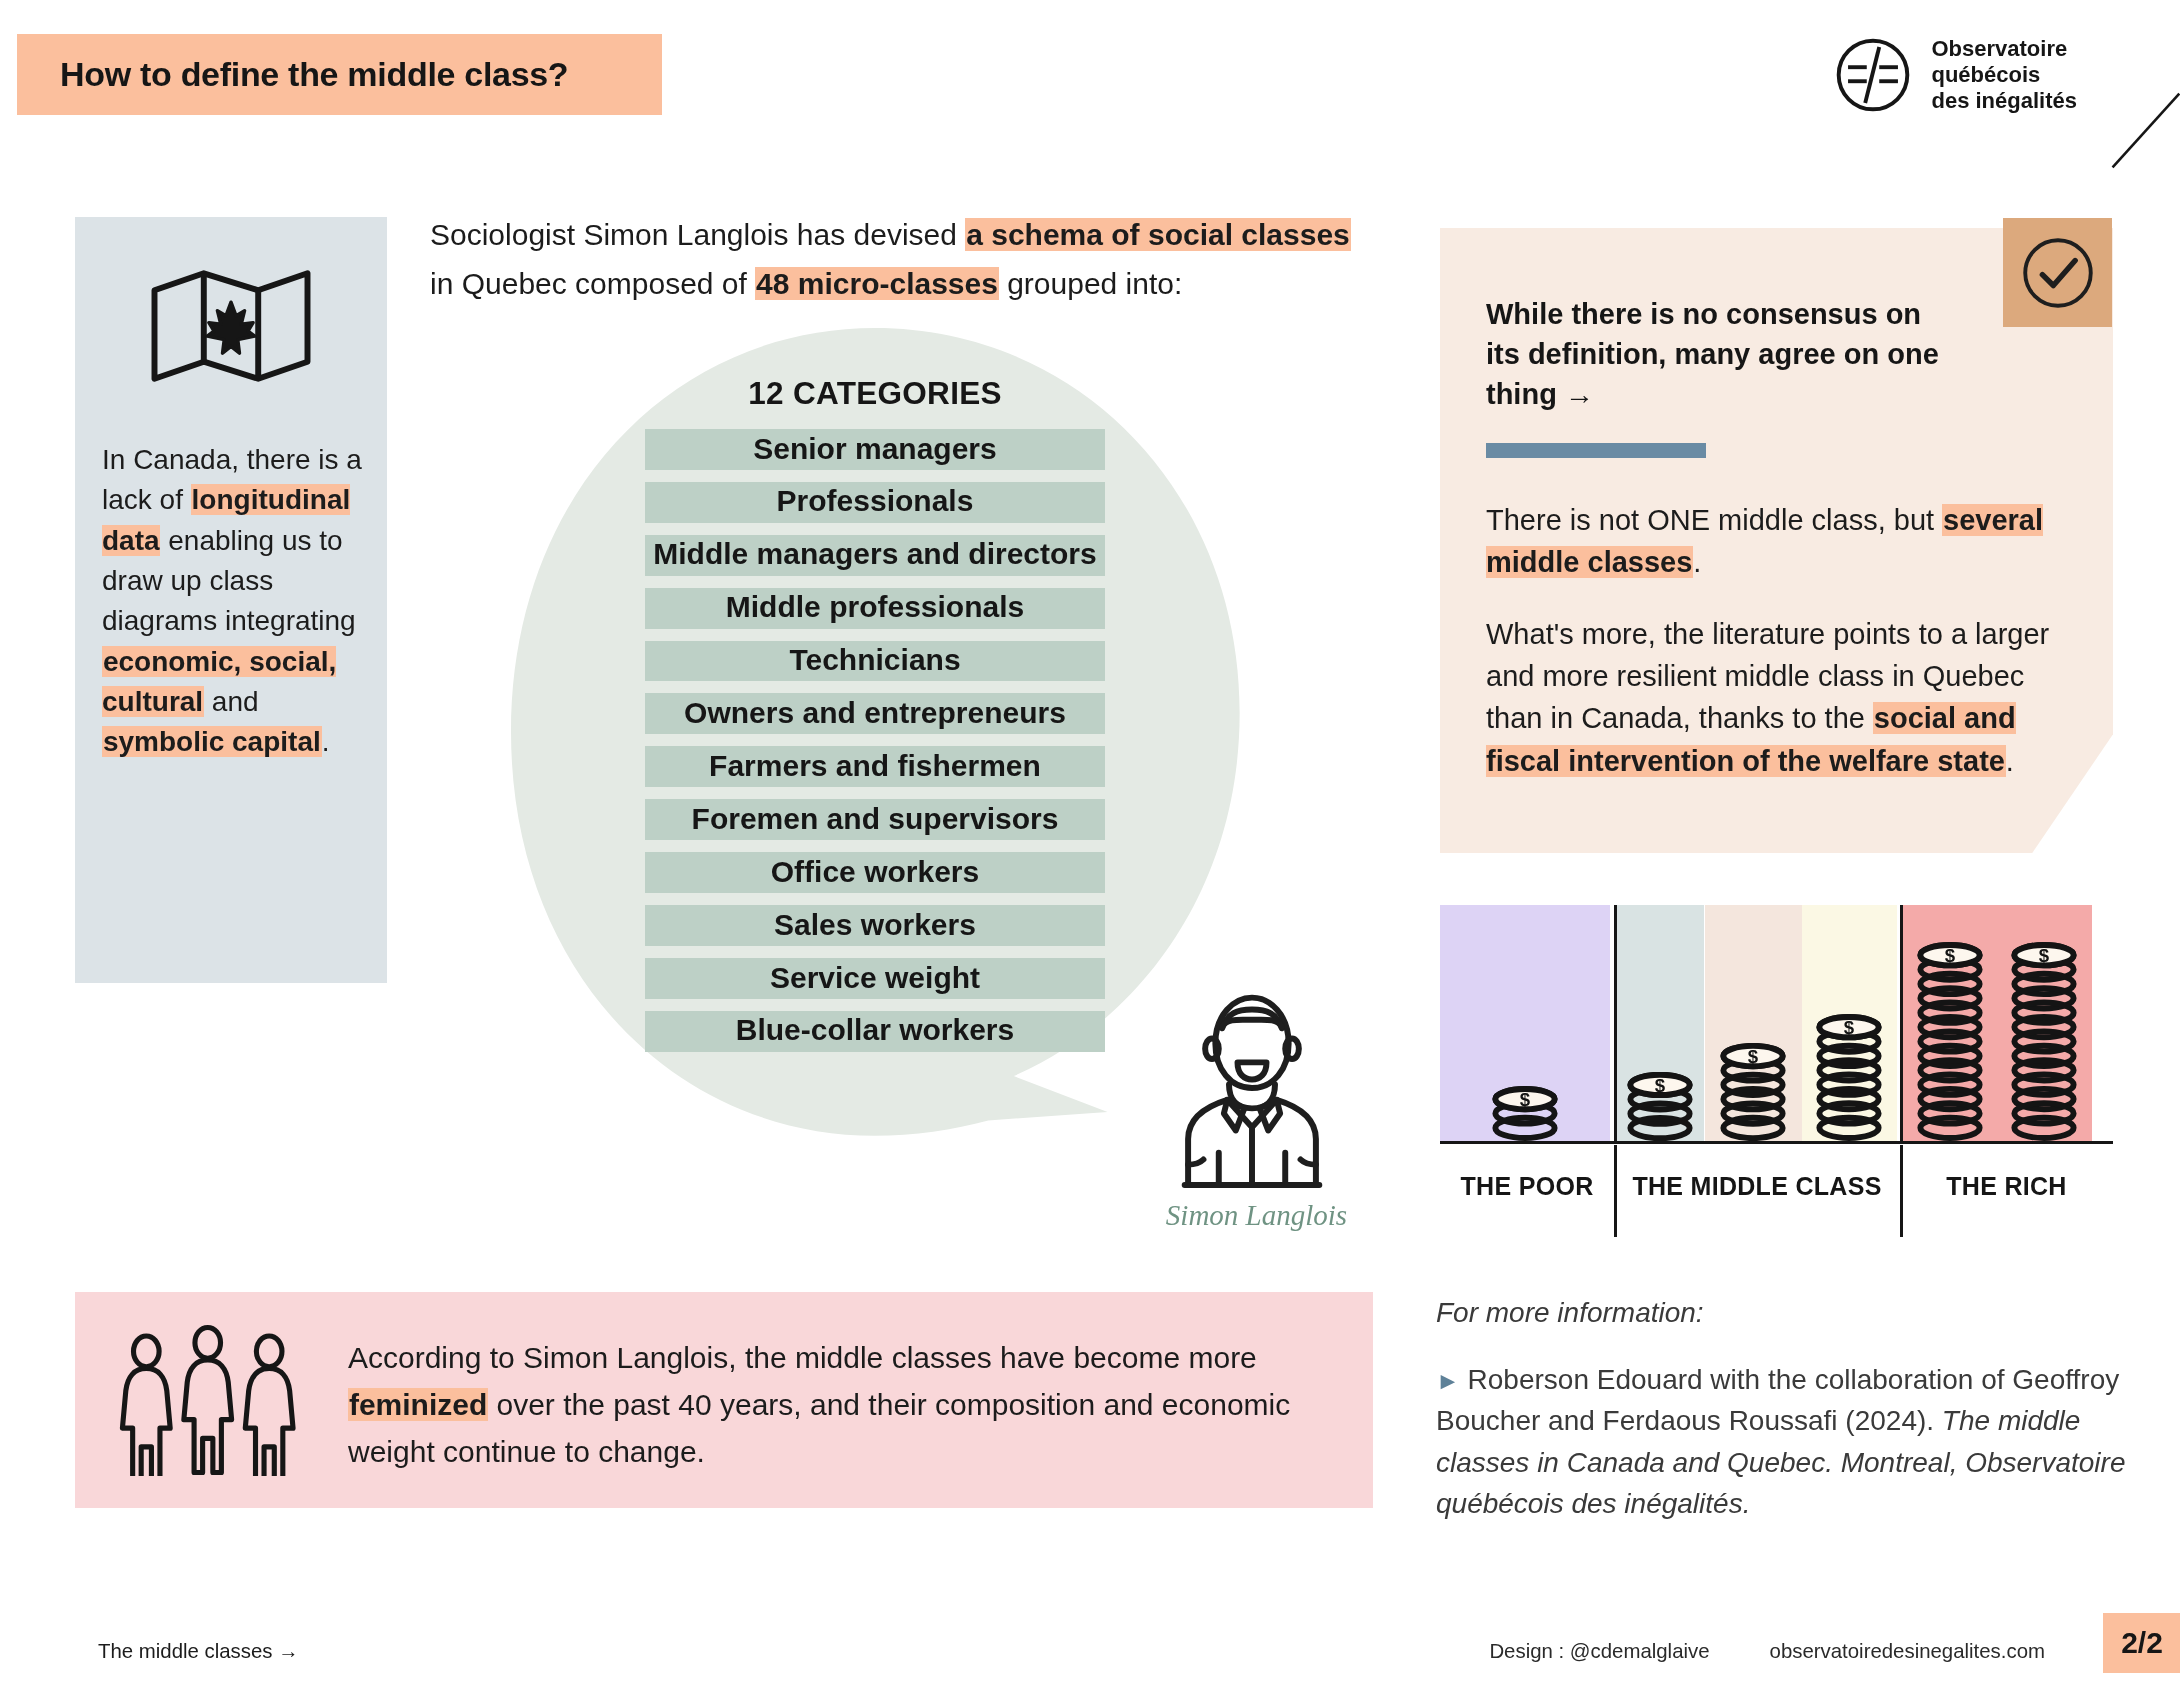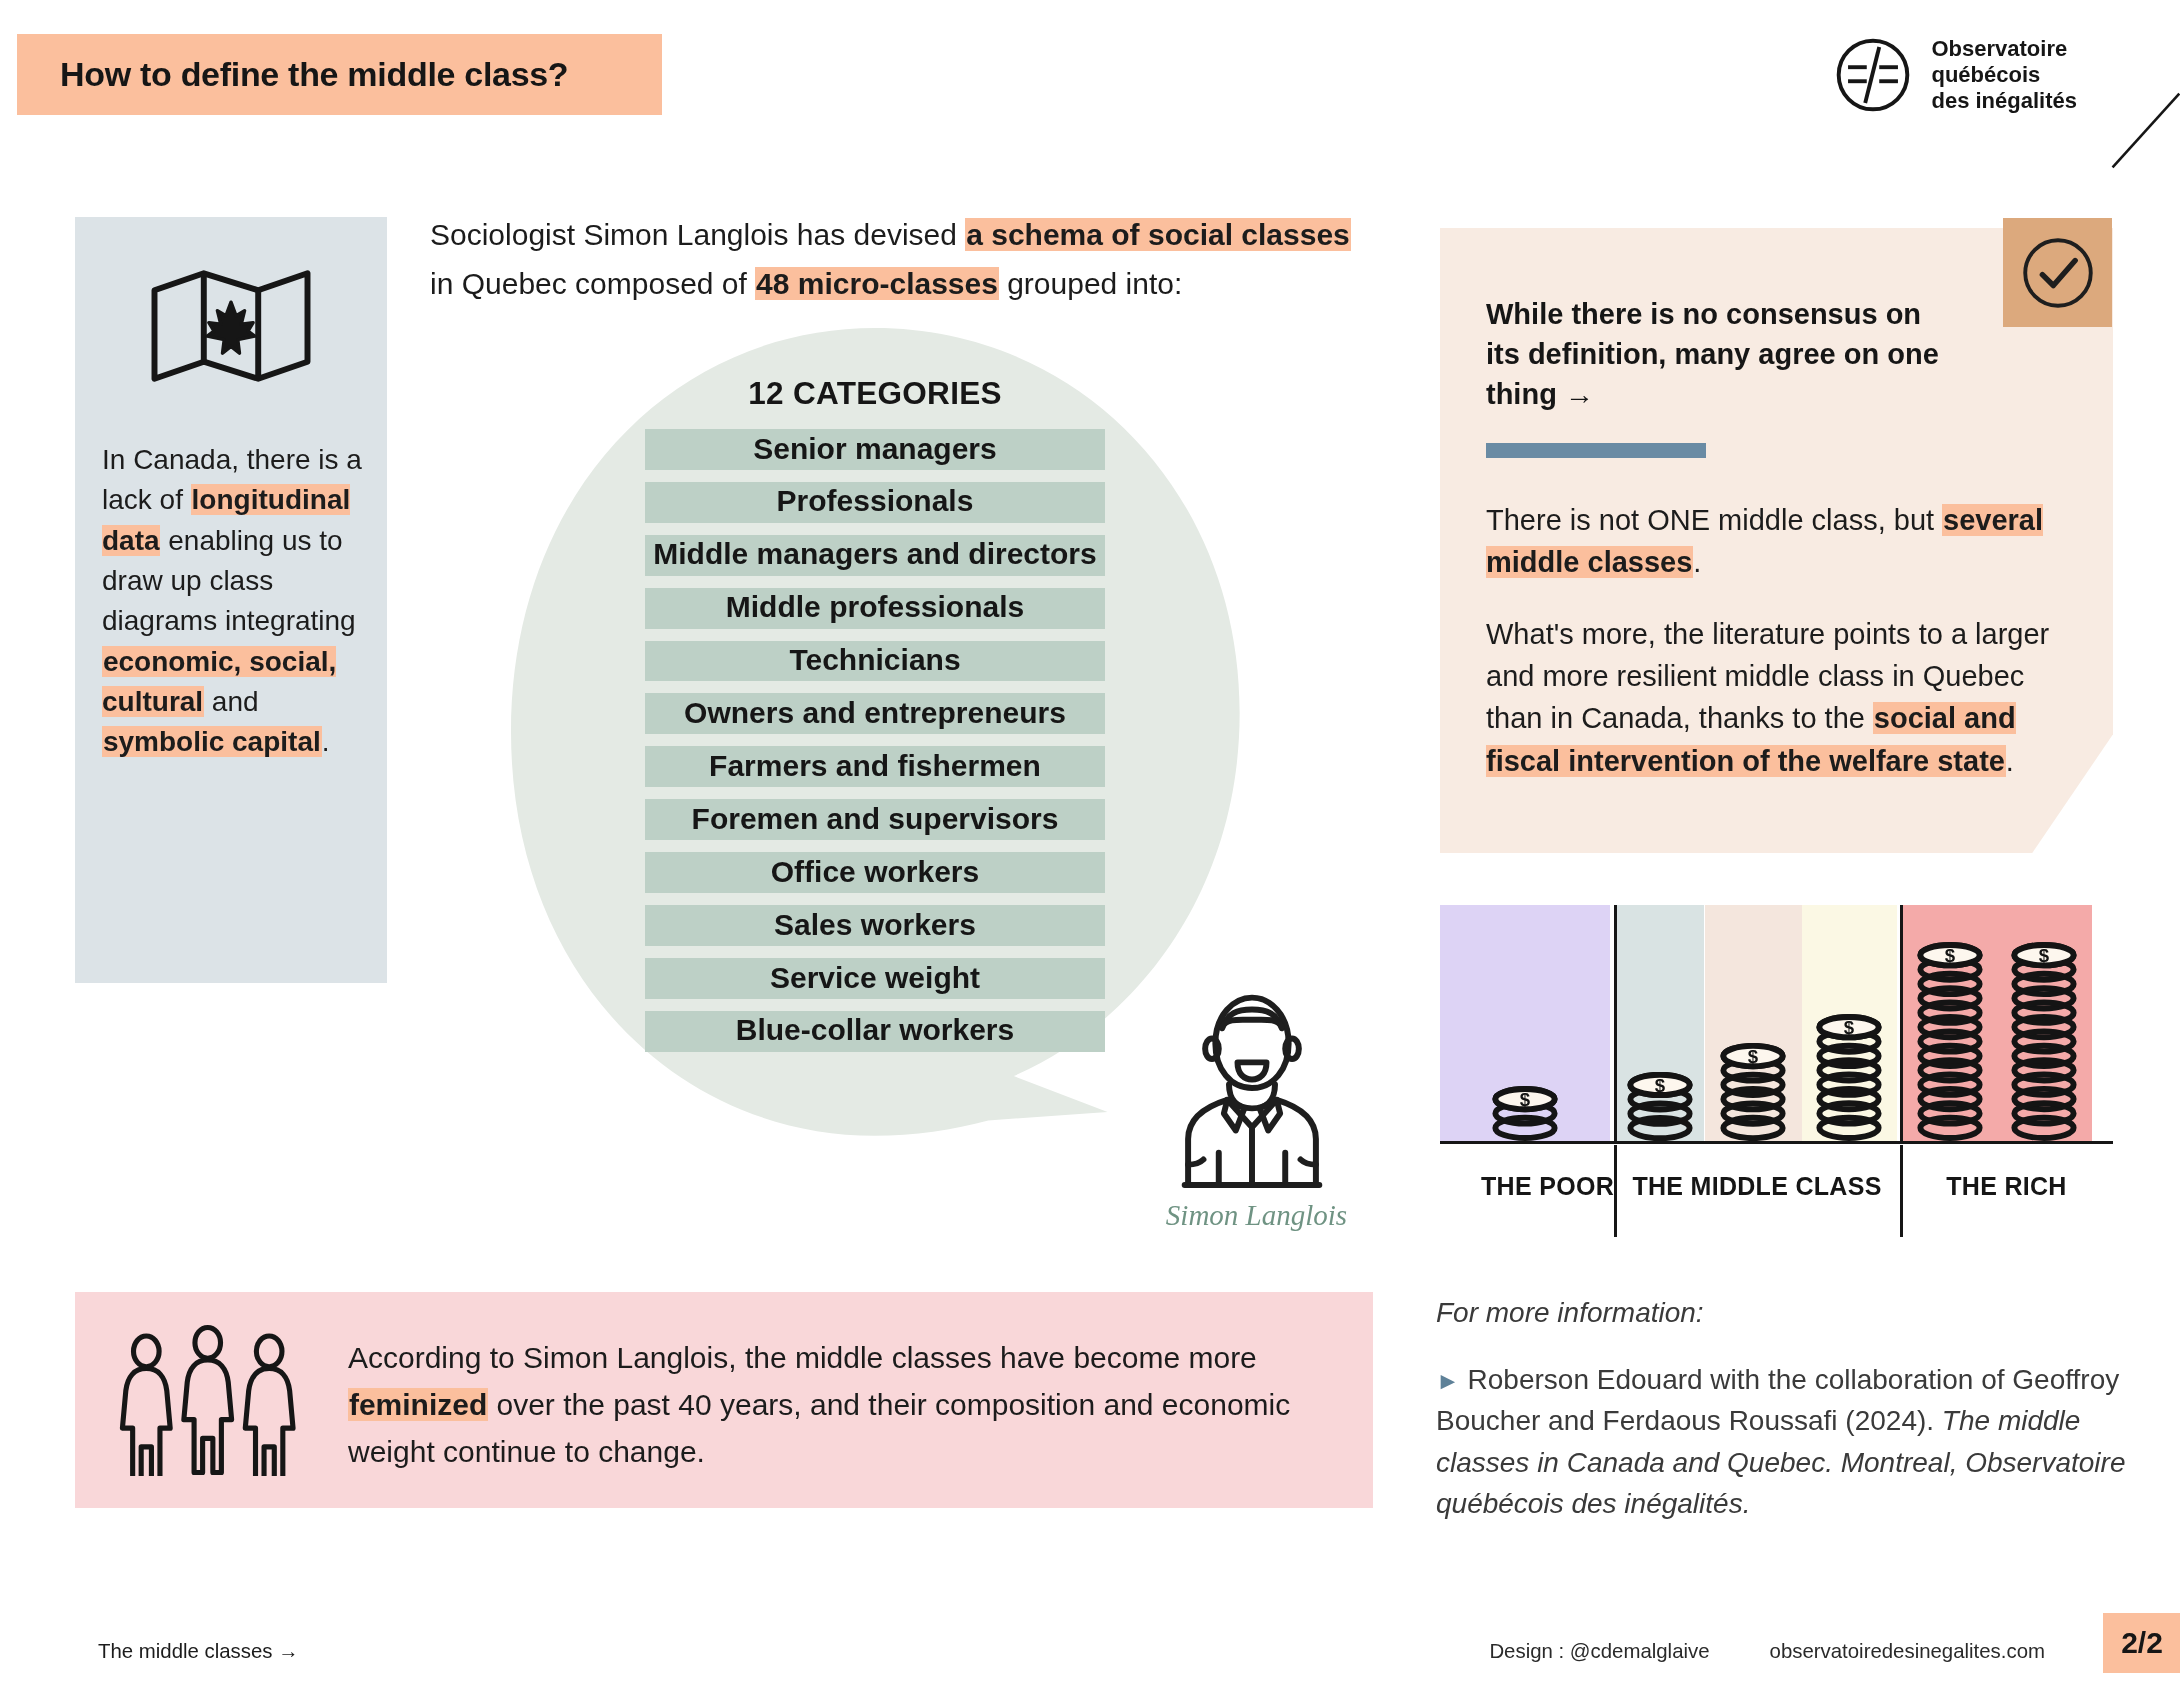--- a/index.html
+++ b/index.html
@@ -367,21 +367,21 @@
           <ellipse cx="39" cy="202" rx="35" ry="12" fill="none" stroke="#141414" stroke-width="7"></ellipse>
           <ellipse cx="39" cy="219" rx="35" ry="12" fill="none" stroke="#141414" stroke-width="7"></ellipse>
           <ellipse cx="39" cy="15" rx="35" ry="12" fill="#fdf7ee" stroke="#141414" stroke-width="7"></ellipse>
           <text x="39" y="23" font-size="22" font-weight="700" text-anchor="middle" font-family="Liberation Sans, sans-serif" fill="#141414">$</text>
         </svg></div>
       <div class="coin-divider" style="left: 174px; height: 239px;"></div>
       <div class="coin-divider" style="left: 460px; height: 239px;"></div>
     </div>
   <div class="coin-baseline"></div>
   <div class="coin-labels" id="coin-labels">
-      <div class="coin-label" style="left: 0px; width: 174px; text-align: right;">THE POOR</div>
+      <div class="coin-label" style="left: 0px; width: 174px;">THE POOR</div>
       <div class="coin-label" style="left: 174px; width: 286px;">THE MIDDLE CLASS</div>
       <div class="coin-label" style="left: 460px; width: 213px;">THE RICH</div>
       <div class="group-sep" style="left: 174px; top: 0px; height: 92px;"></div>
       <div class="group-sep" style="left: 460px; top: 0px; height: 92px;"></div>
     </div>
 
   <div class="pink-banner">
     <svg class="women-icons" viewBox="0 0 218 178">
       <g fill="none" stroke="#161616" stroke-width="6" stroke-linejoin="round" stroke-linecap="round">
         <g transform="translate(2,14)">

